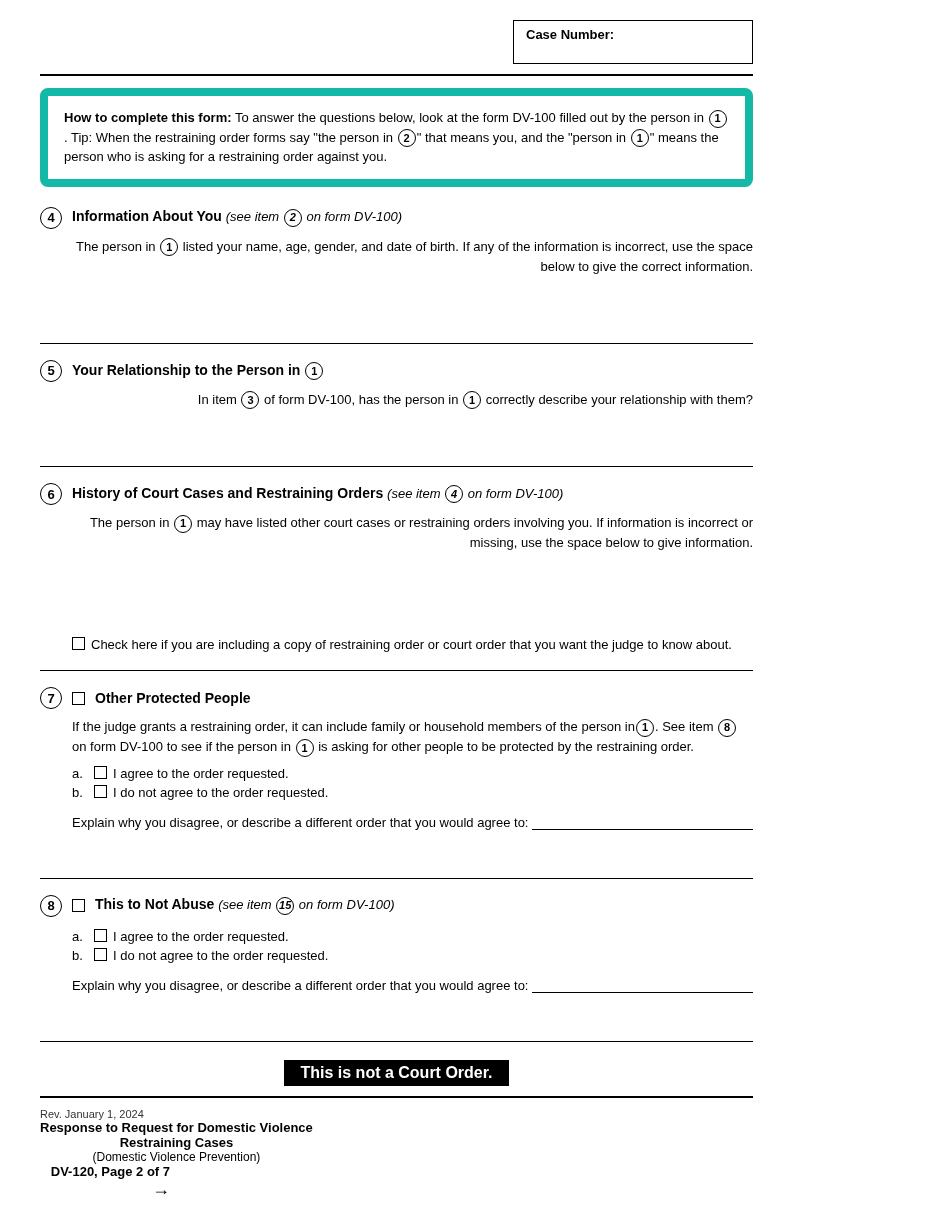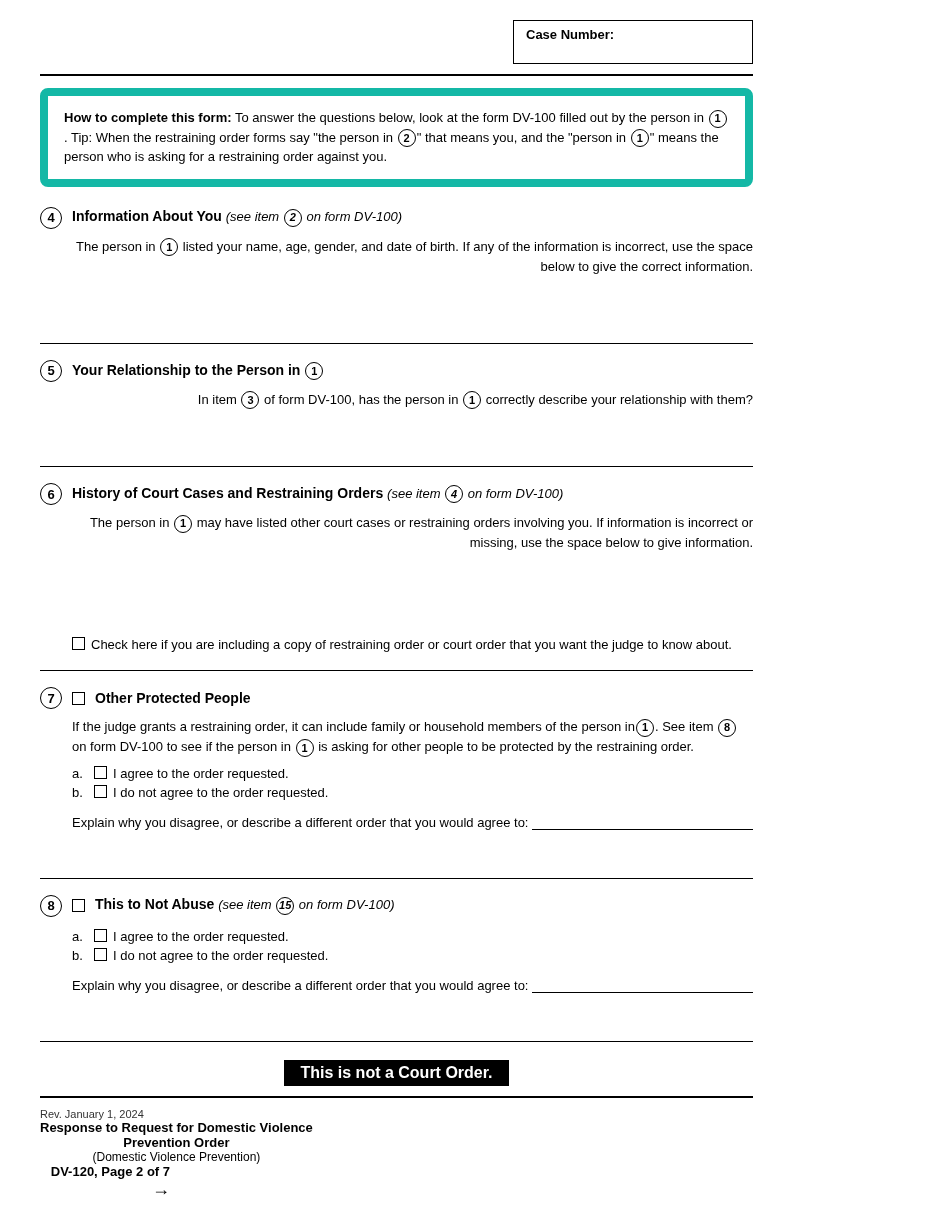--- a/index.html
+++ b/index.html
@@ -394,21 +394,21 @@
   </div>
 
   <hr class="footer-divider">
 
   <div class="footer-row">
     <div class="footer-left">
       <span>Rev. January 1, 2024</span>
     </div>
     <div class="footer-center">
       <div>Response to Request for Domestic Violence</div>
-      <div>Prevention Order</div>
+      <div>Restraining Cases</div>
       <div style="font-weight:normal;font-size:12px;">(Domestic Violence Prevention)</div>
     </div>
     <div class="footer-right">
       <span>DV-120,</span>&nbsp;<span>Page 2 of 7</span>
       <span class="arrow-icon">→</span>
     </div>
   </div>
 
 </div>
 

